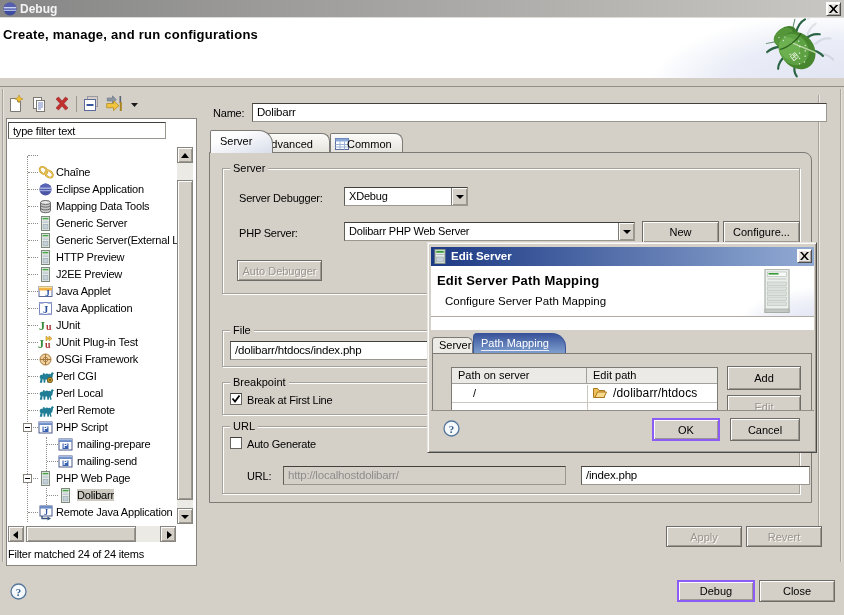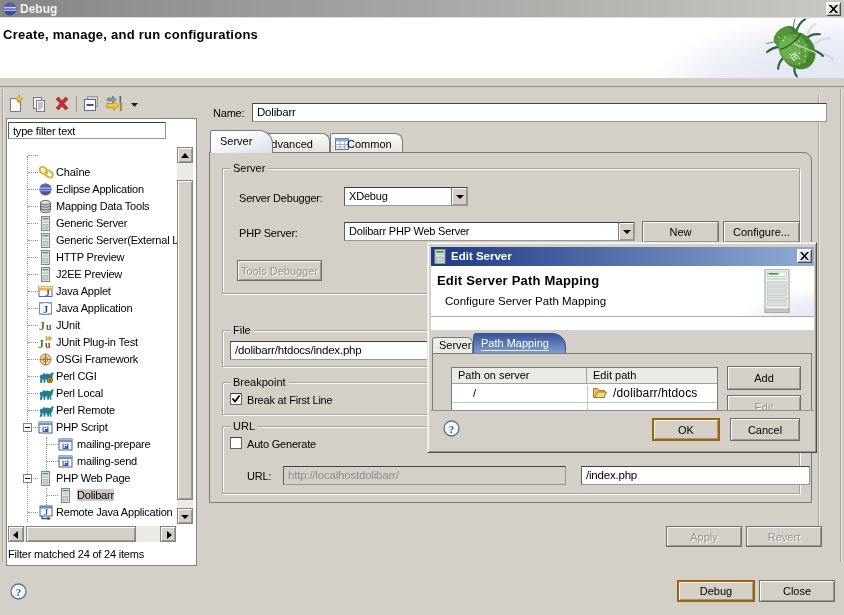--- a/index.html
+++ b/index.html
@@ -6,21 +6,21 @@
 .abs{position:absolute}
 .titlebar{position:absolute;left:0;top:0;width:844px;height:17px;background:linear-gradient(to right,#868686,#c9c7c3)}
 .titletxt{position:absolute;left:20px;top:2px;font-weight:bold;font-size:12px;color:#f4f4f4}
 .hdr{position:absolute;left:0;top:18px;width:844px;height:60px;background:#ffffff;overflow:hidden}
 .hdr-sw{position:absolute;right:0;top:0;width:260px;height:68px;
  background:radial-gradient(ellipse 235px 95px at 97% 105%,#e0e4f2 0%,#eaedf7 50%,#ffffff 80%)}
 .hdrline{position:absolute;left:0;top:86px;width:844px;height:1px;background:#908e86}
 .hdrtxt{position:absolute;left:3px;top:9px;font-weight:bold;font-size:13px;letter-spacing:0.25px}
 .btn{position:absolute;background:#d4d0c8;border:1px solid #6e6c66;box-shadow:inset 1px 1px 0 #fdfcfa,inset -1px -1px 0 #9c9890;
  font-size:11px;text-align:center;color:#000;font-family:"Liberation Sans",sans-serif}
-.btn.def{border:2px solid #a16207}
+.btn.def{border:2px solid #8b5cf6}
 .btn.dis{color:#99958d;text-shadow:1px 1px 0 #fbfaf8}
 .input{position:absolute;background:#fff;border:1px solid #9a978f;border-top-color:#43413c;border-left-color:#5f5d57;font-size:11.5px;letter-spacing:-0.2px;
  padding:2px 0 0 4px;white-space:nowrap;overflow:hidden}
 .ginput{position:absolute;background:#d4d0c8;border:1px solid #9a978f;border-top-color:#43413c;border-left-color:#5f5d57;font-size:11.5px;letter-spacing:-0.2px;
  padding:2px 0 0 4px;color:#8d8d8d;white-space:nowrap;overflow:hidden}
 .combo-a{position:absolute;top:0;bottom:0;right:0;width:16px;background:#d4d0c8;border-left:1px solid #7c7a74;
  box-shadow:inset 1px 1px 0 #fdfcfa,inset -1px -1px 0 #9c9890}
 .tri{position:absolute;width:0;height:0;border-left:4px solid transparent;border-right:4px solid transparent;border-top:4px solid #000}
 .group{position:absolute;border:1px solid #a6a29a;box-shadow:inset 1px 1px 0 #fff,1px 1px 0 #fff}
 .glabel{position:absolute;top:-7px;left:7px;background:#d4d0c8;padding:0 3px;font-size:11px}
@@ -428,21 +428,21 @@
 <div class="lbl" style="left:239px;top:192px">Server Debugger:</div>
 <div class="input" style="left:344px;top:187px;width:124px;height:19px;font-size:11px">XDebug<span class="combo-a">
       <span class="tri" style="left:4px;top:7px"></span>
     </span></div>
 <div class="lbl" style="left:239px;top:227px">PHP Server:</div>
 <div class="input" style="left:344px;top:222px;width:291px;height:19px;font-size:11px">Dolibarr PHP Web Server<span class="combo-a">
       <span class="tri" style="left:4px;top:7px"></span>
     </span></div>
 <div class="btn" style="left:642px;top:221px;width:77px;height:22px;padding-top:4px">New</div>
 <div class="btn" style="left:723px;top:221px;width:77px;height:22px;padding-top:4px">Configure...</div>
-<div class="btn dis" style="left:237px;top:260px;width:85px;height:21px;padding-top:4px">Tools Debugger</div>
+<div class="btn dis" style="left:237px;top:260px;width:85px;height:21px;padding-top:4px">Auto Debugger</div>
 
 <div class="group" style="left:222px;top:330px;width:578px;height:37px">
     <span class="glabel">File</span>
   </div>
 <div class="input" style="left:230px;top:341px;width:560px;height:19px">/dolibarr/htdocs/index.php</div>
 
 <div class="group" style="left:222px;top:382px;width:578px;height:33px">
     <span class="glabel">Breakpoint</span>
   </div>
 <div class="cb" style="left:230px;top:393px"><svg width="10" height="10" viewBox="0 0 10 10">

